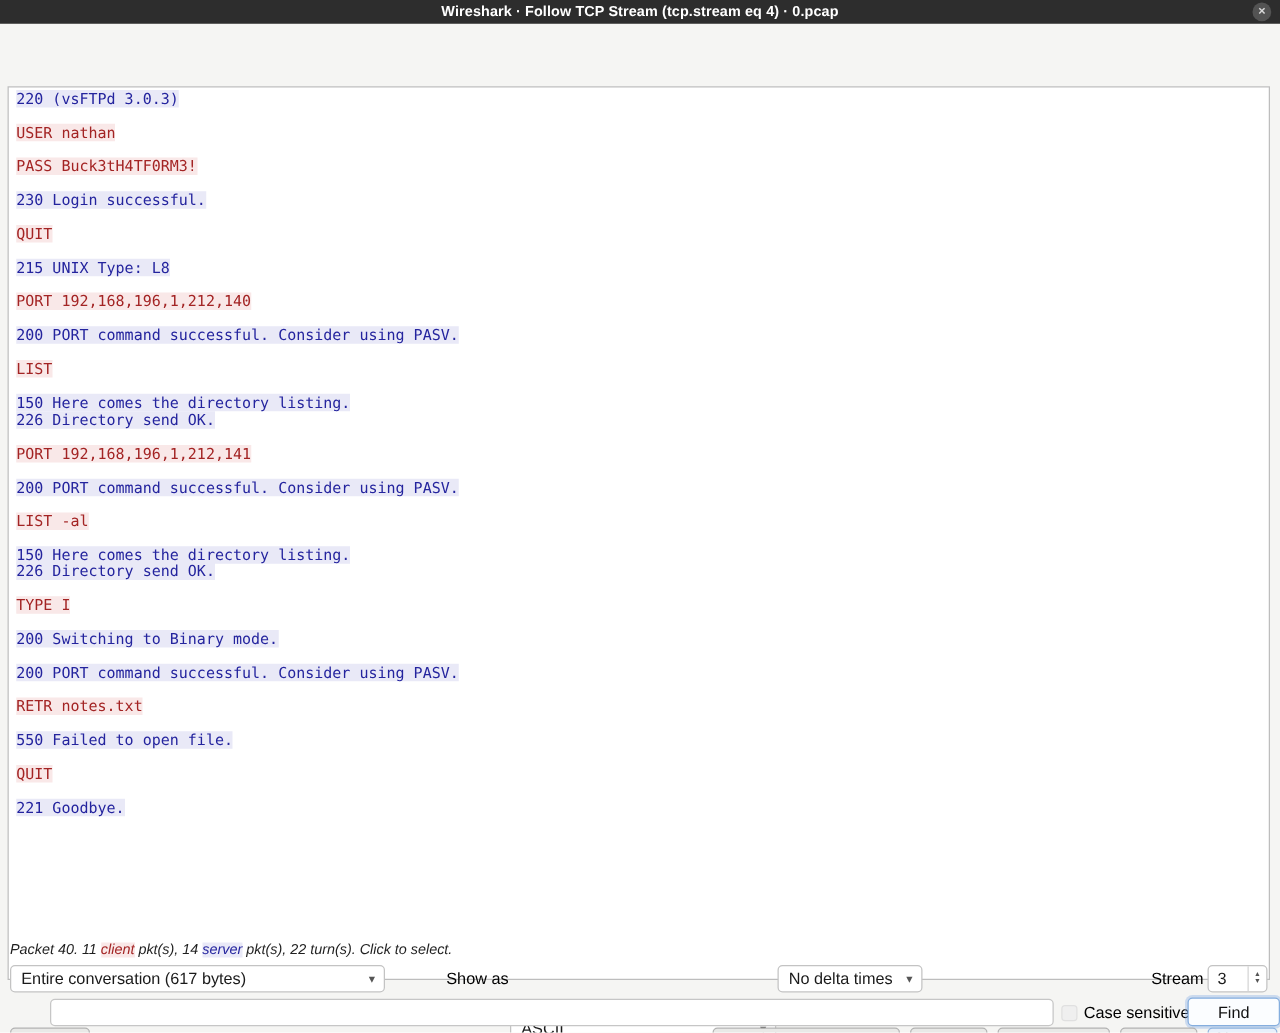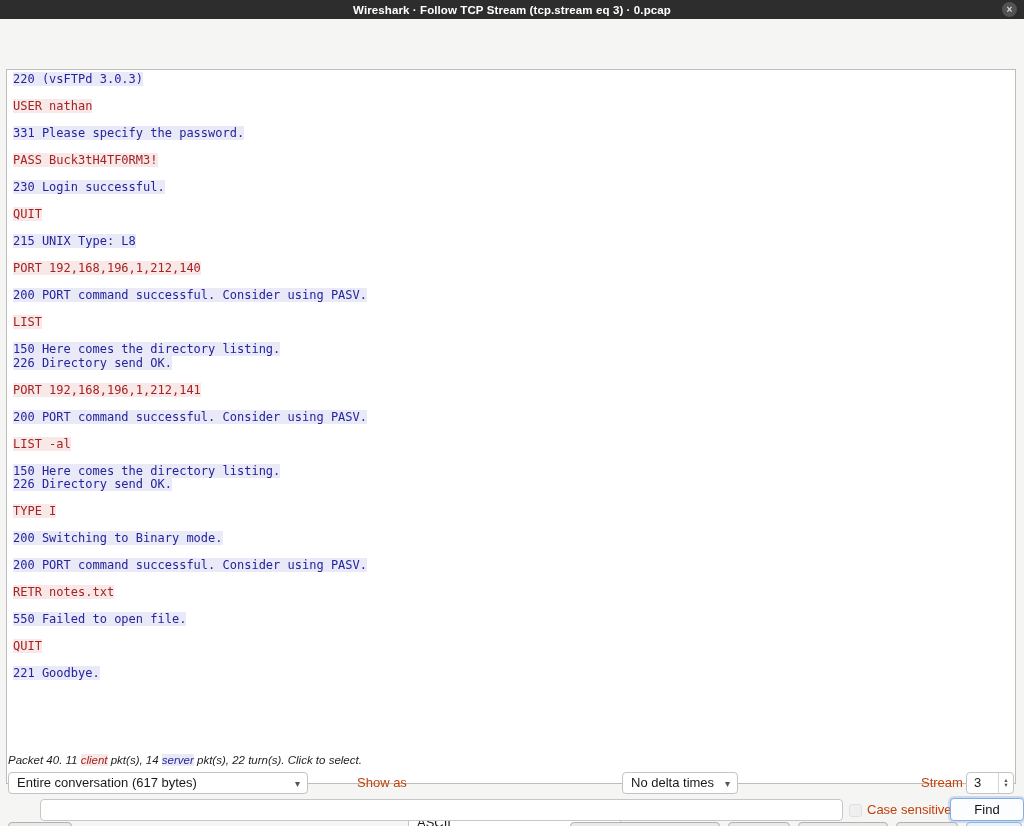--- a/index.html
+++ b/index.html
@@ -47,21 +47,21 @@
 
   
   .combo{
     position:absolute; height:22px; background:#ffffff; border:1px solid #c3c3c3;
     border-radius:4px; font-size:13px; color:#1a1a1a; line-height:20px;
     padding:0 20px 0 8px; overflow:hidden; white-space:nowrap;
   }
   .combo .arrow{
     position:absolute; right:7px; top:0; line-height:21px; font-size:10px; color:#555;
   }
-  .lbl{ position:absolute; font-size:13px; color:#c2410c; line-height:22px; }
+  .lbl{ position:absolute; font-size:13px; color:#000000; line-height:22px; }
 
   .row1-y{ top:772px; }
   .combo-conv{ left:8px;  width:300px; }
   .lbl-showas{ left:357px; }
   .combo-ascii{ left:408px; width:213px;margin-top:40px; }
   .combo-delta{ left:622px; width:116px; padding-right:18px; }
   .lbl-stream{ left:921px; }
   .spin{
     position:absolute; left:966px; top:772px; width:48px; height:22px;
     background:#fff; border:1px solid #c3c3c3; border-radius:4px; display:flex;
@@ -97,29 +97,28 @@
   .bpartial{
     position:absolute; top:822px; height:10px; background:#e9e9e7;
     border:1px solid #b2b2b2; border-radius:4px 4px 0 0;
   }
   .bpartial.blue{ background:#e8f0fb; border-color:#8fb4de; }
 </style>
 </head>
 <body>
 
 <div class="titlebar">
-  <span class="title">Wireshark · Follow TCP Stream (tcp.stream eq 3) · 0.pcap</span>
+  <span class="title">Wireshark · Follow TCP Stream (tcp.stream eq 4) · 0.pcap</span>
   <span class="close-btn">×</span>
 </div>
 
 <div class="stream-panel">
   <div class="stream">
       <div class="chunk"><span class="hl server">220 (vsFTPd 3.0.3)</span></div>
       <div class="chunk"><span class="hl client">USER nathan</span></div>
-      <div class="chunk"><span class="hl server">331 Please specify the password.</span></div>
       <div class="chunk"><span class="hl client">PASS Buck3tH4TF0RM3!</span></div>
       <div class="chunk"><span class="hl server">230 Login successful.</span></div>
       <div class="chunk"><span class="hl client">QUIT</span></div>
       <div class="chunk"><span class="hl server">215 UNIX Type: L8</span></div>
       <div class="chunk"><span class="hl client">PORT 192,168,196,1,212,140</span></div>
       <div class="chunk"><span class="hl server">200 PORT command successful. Consider using PASV.</span></div>
       <div class="chunk"><span class="hl client">LIST</span></div>
       <div class="chunk"><span class="hl server">150 Here comes the directory listing.
 226 Directory send OK.</span></div>
       <div class="chunk"><span class="hl client">PORT 192,168,196,1,212,141</span></div>

